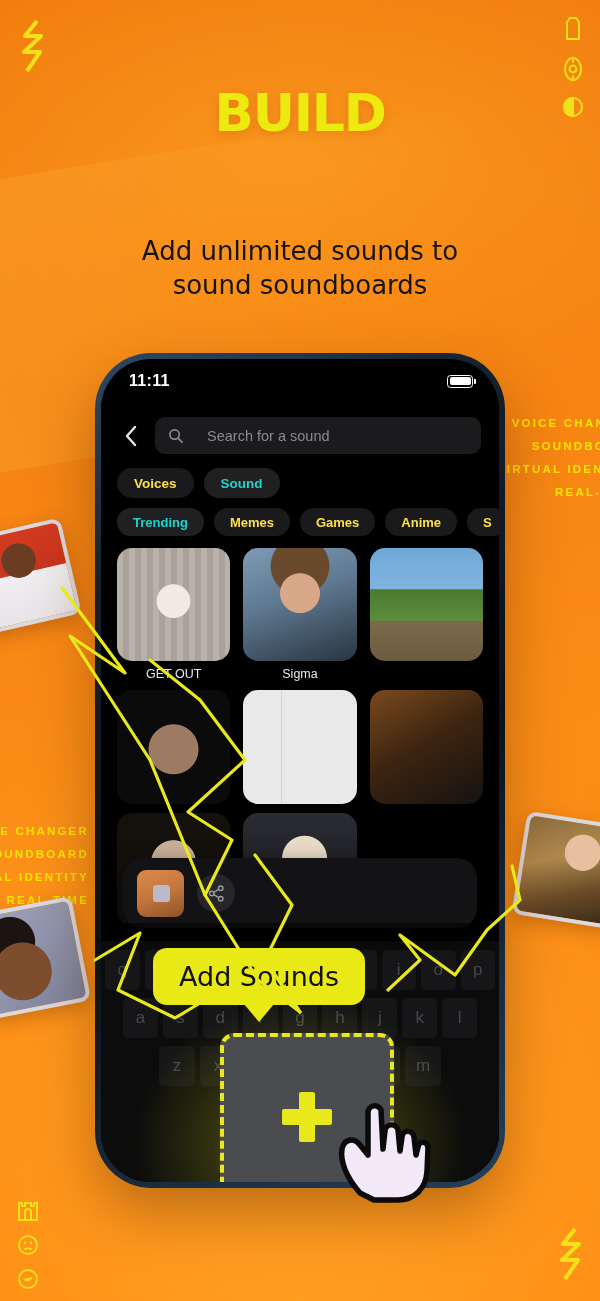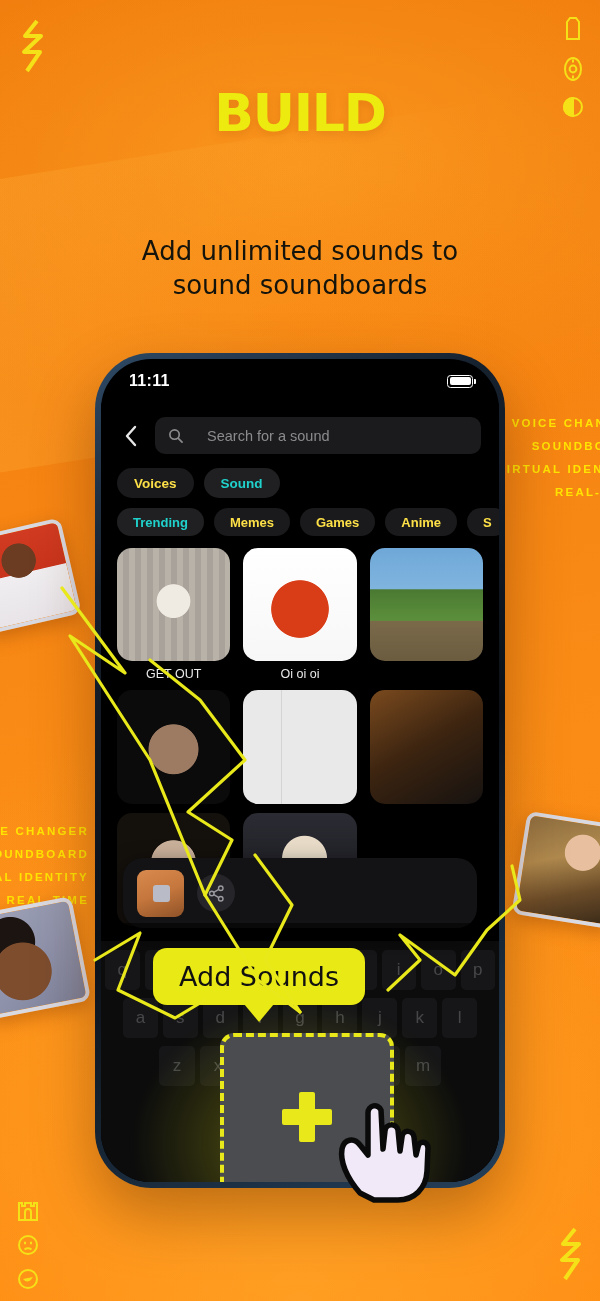--- a/index.html
+++ b/index.html
@@ -324,22 +324,22 @@
         <div class="pill pill2">Anime</div>
         <div class="pill pill2">S</div>
       </div>
 
       <div class="grid">
         <div class="tile">
             <div class="thumb t-getout"></div>
             <div class="tlabel">GET OUT</div>
           </div>
         <div class="tile">
-            <div class="thumb t-oioi"></div>
-            <div class="tlabel">Oi oi oi</div>
+            <div class="thumb t-sigma"></div>
+            <div class="tlabel">Sigma</div>
           </div>
         <div class="tile">
             <div class="thumb t-mc"></div>
           </div>
         <div class="tile">
             <div class="thumb t-face"></div>
           </div>
         <div class="tile">
             <div class="thumb t-bunny"></div>
           </div>

